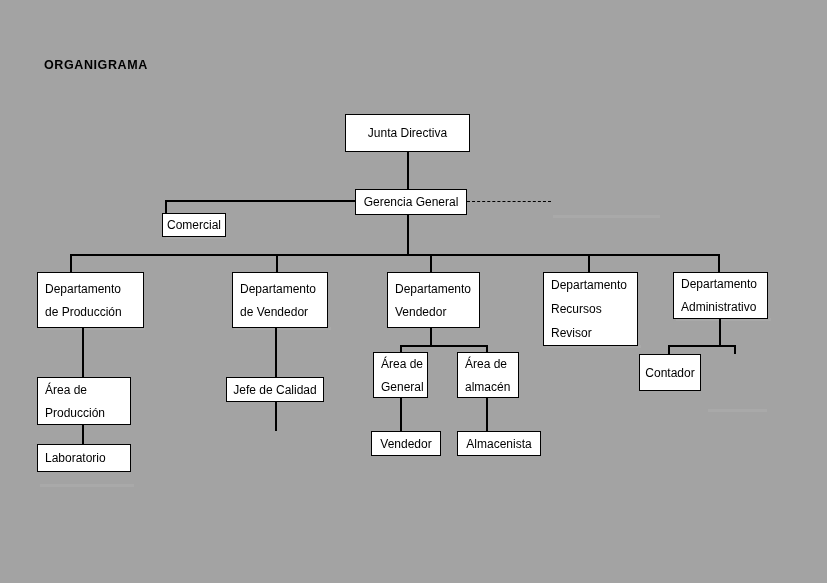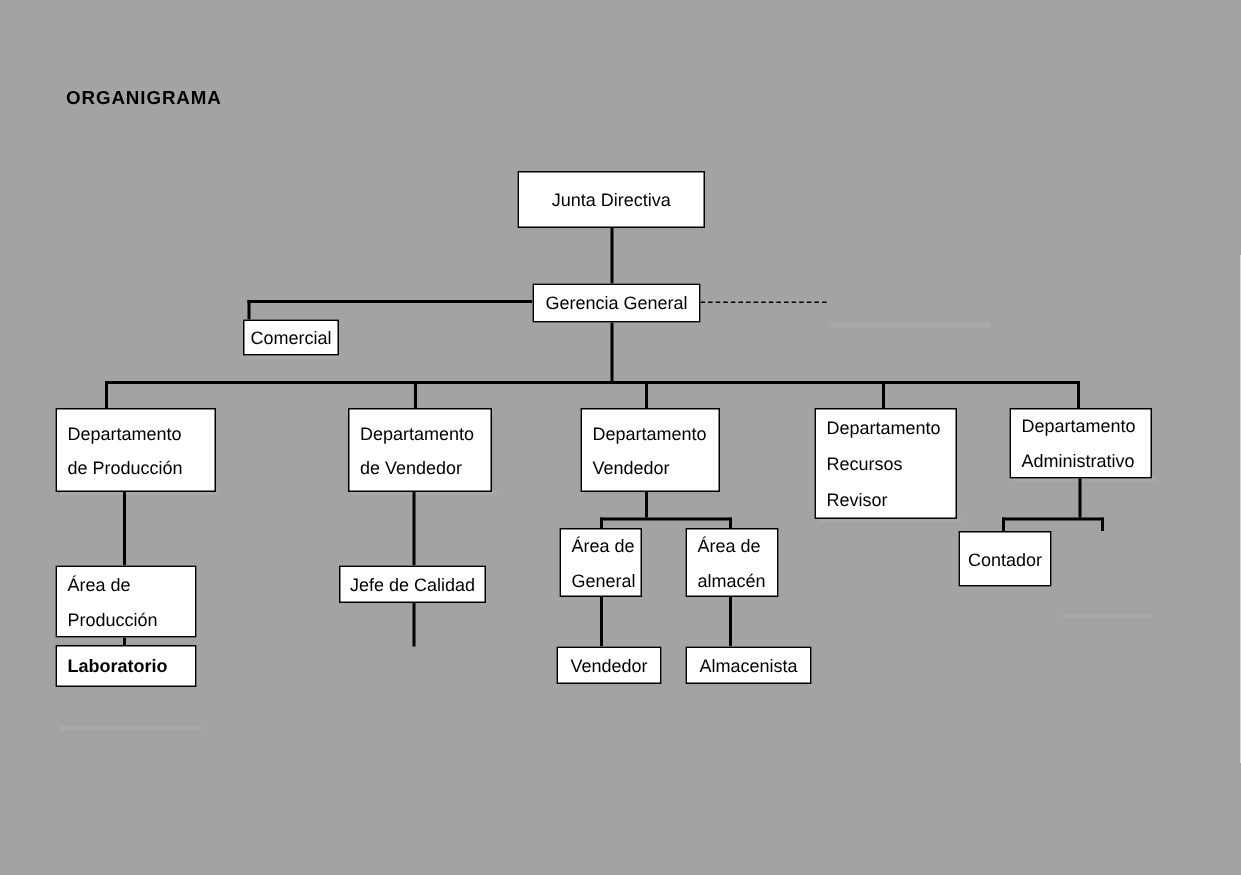--- a/index.html
+++ b/index.html
@@ -153,21 +153,21 @@
   <div class="node lines2" style="left:673px; top:272px; width:95px; height:47px;">
     <span class="line">Departamento</span>
     <span class="line">Administrativo</span>
   </div>
 
   <div class="node lines2" style="left:37px; top:377px; width:94px; height:48px;">
     <span class="line">Área de</span>
     <span class="line">Producción</span>
   </div>
 
-  <div class="node" style="left:37px; top:430px; width:94px; height:28px;font-weight:bold;">
+  <div class="node" style="left:37px; top:444px; width:94px; height:28px;">
     <span class="line">Laboratorio</span>
   </div>
 
   <div class="node center" style="left:226px; top:377px; width:98px; height:25px;">
     <span class="line">Jefe de Calidad</span>
   </div>
 
 
   <div class="node lines2" style="left:373px; top:352px; width:55px; height:46px;">
     <span class="line">Área de</span>

